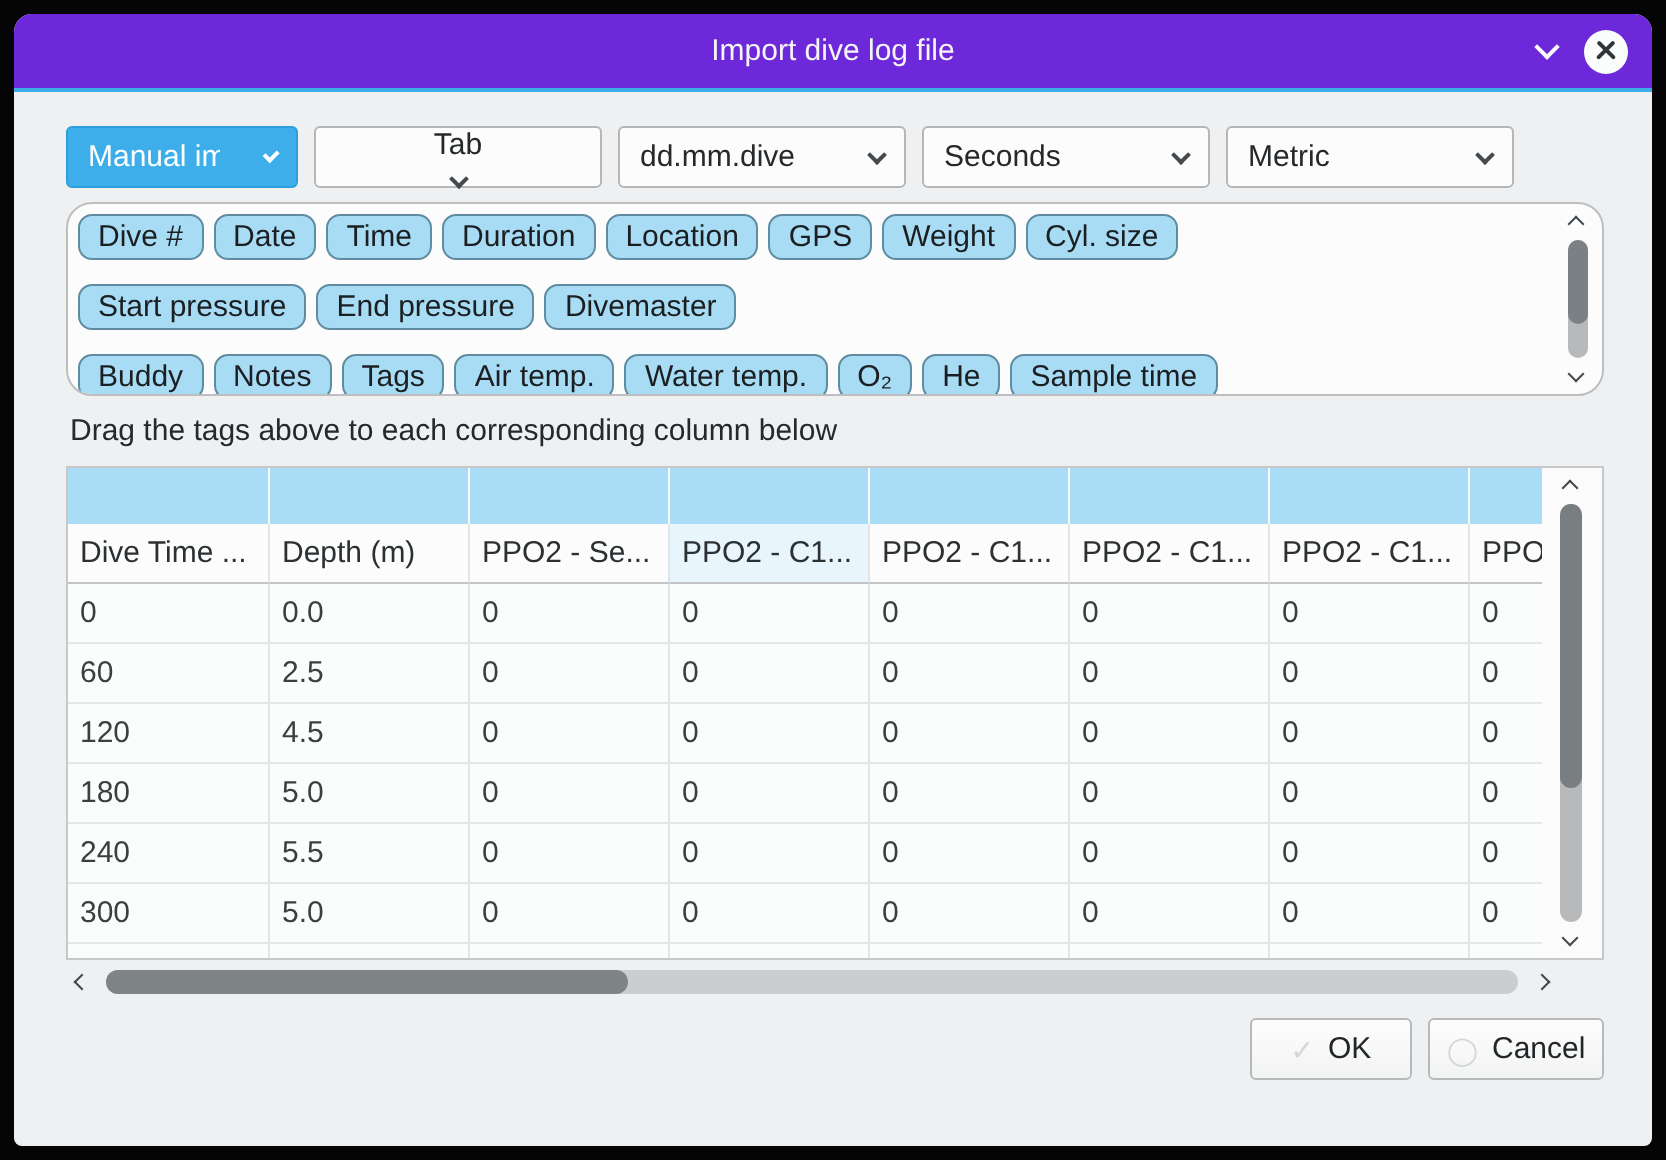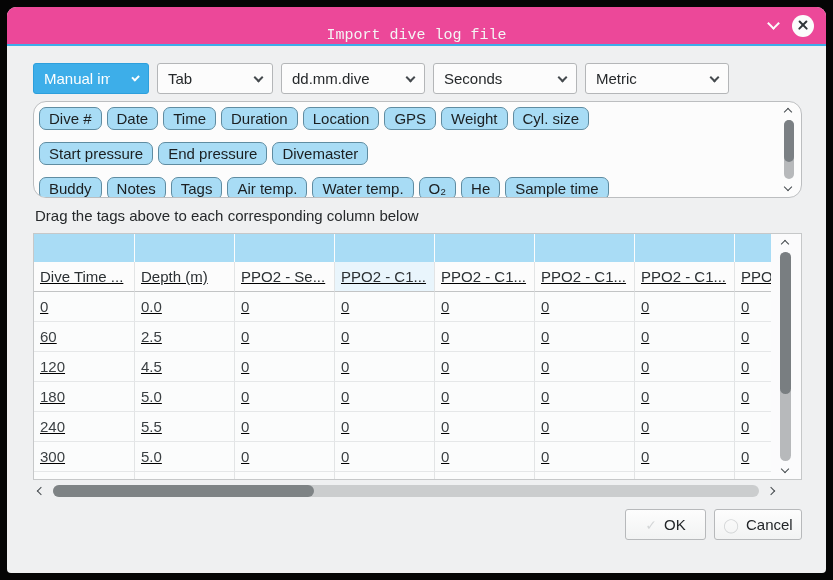--- a/index.html
+++ b/index.html
@@ -3,22 +3,22 @@
 <meta charset="utf-8">
 <style>
   * { margin:0; padding:0; box-sizing:border-box; }
   html,body { width:833px; height:580px; }
   body { font-family:"Liberation Sans", sans-serif; background:#000; overflow:hidden; }
   .screen { position:relative; width:833px; height:580px; background:#050505; }
   .window { position:absolute; left:7px; top:7px; width:819px; height:566px;
             background:#eff0f1; border-radius:9px 9px 4px 4px; overflow:hidden; }
 
   
-  .titlebar { position:relative; height:37px; background:#ec4899; display:flex;
-              align-items:flex-end; justify-content:center;font-family:Liberation Mono, monospace; }
+  .titlebar { position:relative; height:37px; background:#6d28d9; display:flex;
+              align-items:center; justify-content:center; }
   .title { color:#f4f5f5; font-size:15px; }
   .tb-icons { position:absolute; right:12px; top:0; height:37px; display:flex; align-items:center; gap:14px; }
   .chv { display:inline-block; border-right:2px solid #454a4e; border-bottom:2px solid #454a4e; }
   .chv.down  { transform:rotate(45deg); }
   .chv.up    { transform:rotate(-135deg); }
   .chv.left  { transform:rotate(135deg); }
   .chv.right { transform:rotate(-45deg); }
   .tb-chv { width:9px; height:9px; border-color:#fbfcfc; margin-top:-4px; }
   .close-btn { position:relative; width:22px; height:22px; border-radius:50%; background:#fbfcfc; cursor:pointer; }
   .close-btn i { position:absolute; left:5px; top:9.75px; width:12px; height:2.4px;
@@ -31,21 +31,21 @@
   .content { padding:17px 24px 0 26px; }
 
   .combo-row { display:flex; gap:8px; }
   .combo { height:31px; background:#fcfcfc; border:1px solid #b4b6b8; border-radius:3px;
            display:flex; align-items:center; justify-content:space-between;
            padding:0 10px 0 10px; font-size:15px; color:#26292b; cursor:pointer; }
   .combo .chv { width:7px; height:7px; margin-top:-3px; }
   .combo.hl { background:#3daee9; border-color:#2d9fdc; color:#fdfefe; }
   .combo.hl .chv { border-color:#fdfefe; }
   .combo:nth-child(1){ width:116px;gap:23px; }
-  .combo:nth-child(2){ width:116px; }
+  .combo:nth-child(2){ width:144px;flex-direction:column; }
   .combo:nth-child(3){ width:144px; }
   .combo:nth-child(4){ width:144px; }
   .combo:nth-child(5){ width:144px; }
 
   
   .tags-panel { position:relative; margin-top:7px; height:97px; background:#fcfcfc;
                 border:1px solid #bcbec0; border-radius:13px; overflow:hidden; }
   .tags-inner { padding:5px 30px 0 5px; display:flex; flex-wrap:wrap; gap:6px 5px; }
   .tag { height:23px; line-height:21px; padding:0 9px; background:#a8dcf5;
          border:1px solid #5f8ca1; border-radius:7px; font-size:15px; color:#1b1f21;
@@ -59,21 +59,21 @@
   .vsb .thumb { position:absolute; left:0; right:0; top:0; background:#7b8084; border-radius:5px; }
 
   
   .drag-text { margin:9px 0 8px 2px; font-size:15px; color:#26292b; height:18px; }
 
   
   .table-wrap { position:relative; height:247px; background:#fbfcfc;
                 border:1px solid #c6c8c9; }
   .tbl-cols { position:absolute; left:0; top:0; right:30px; bottom:0; overflow:hidden;
               display:grid; grid-template-columns:101px repeat(6,100px) 1fr;
-              grid-auto-rows:min-content;text-decoration:underline; }
+              grid-auto-rows:min-content; }
   .cell { white-space:nowrap; overflow:hidden; padding-left:6px; font-size:15px; }
   .drop-cell { height:28px; background:#a9dcf5; border-right:1px solid #fbfcfc; }
   .head-cell { height:30px; line-height:29px; color:#2b3033; background:#fcfcfc;
                border-right:1px solid #e2e4e5; border-bottom:1px solid #c2c4c5; }
   .head-cell.hl { background:#e9f5fc; }
   .data-cell { height:30px; line-height:29px; color:#3a3f42;
                border-right:1px solid #e2e4e5; border-bottom:1px solid #e5e7e8; }
   .sliver-cell { height:8px; border-right:1px solid #e2e4e5; }
   .last-col { border-right:none; }
   .tbl-vsb { position:absolute; right:0; top:0; bottom:0; width:30px; background:#fbfbfc; }

